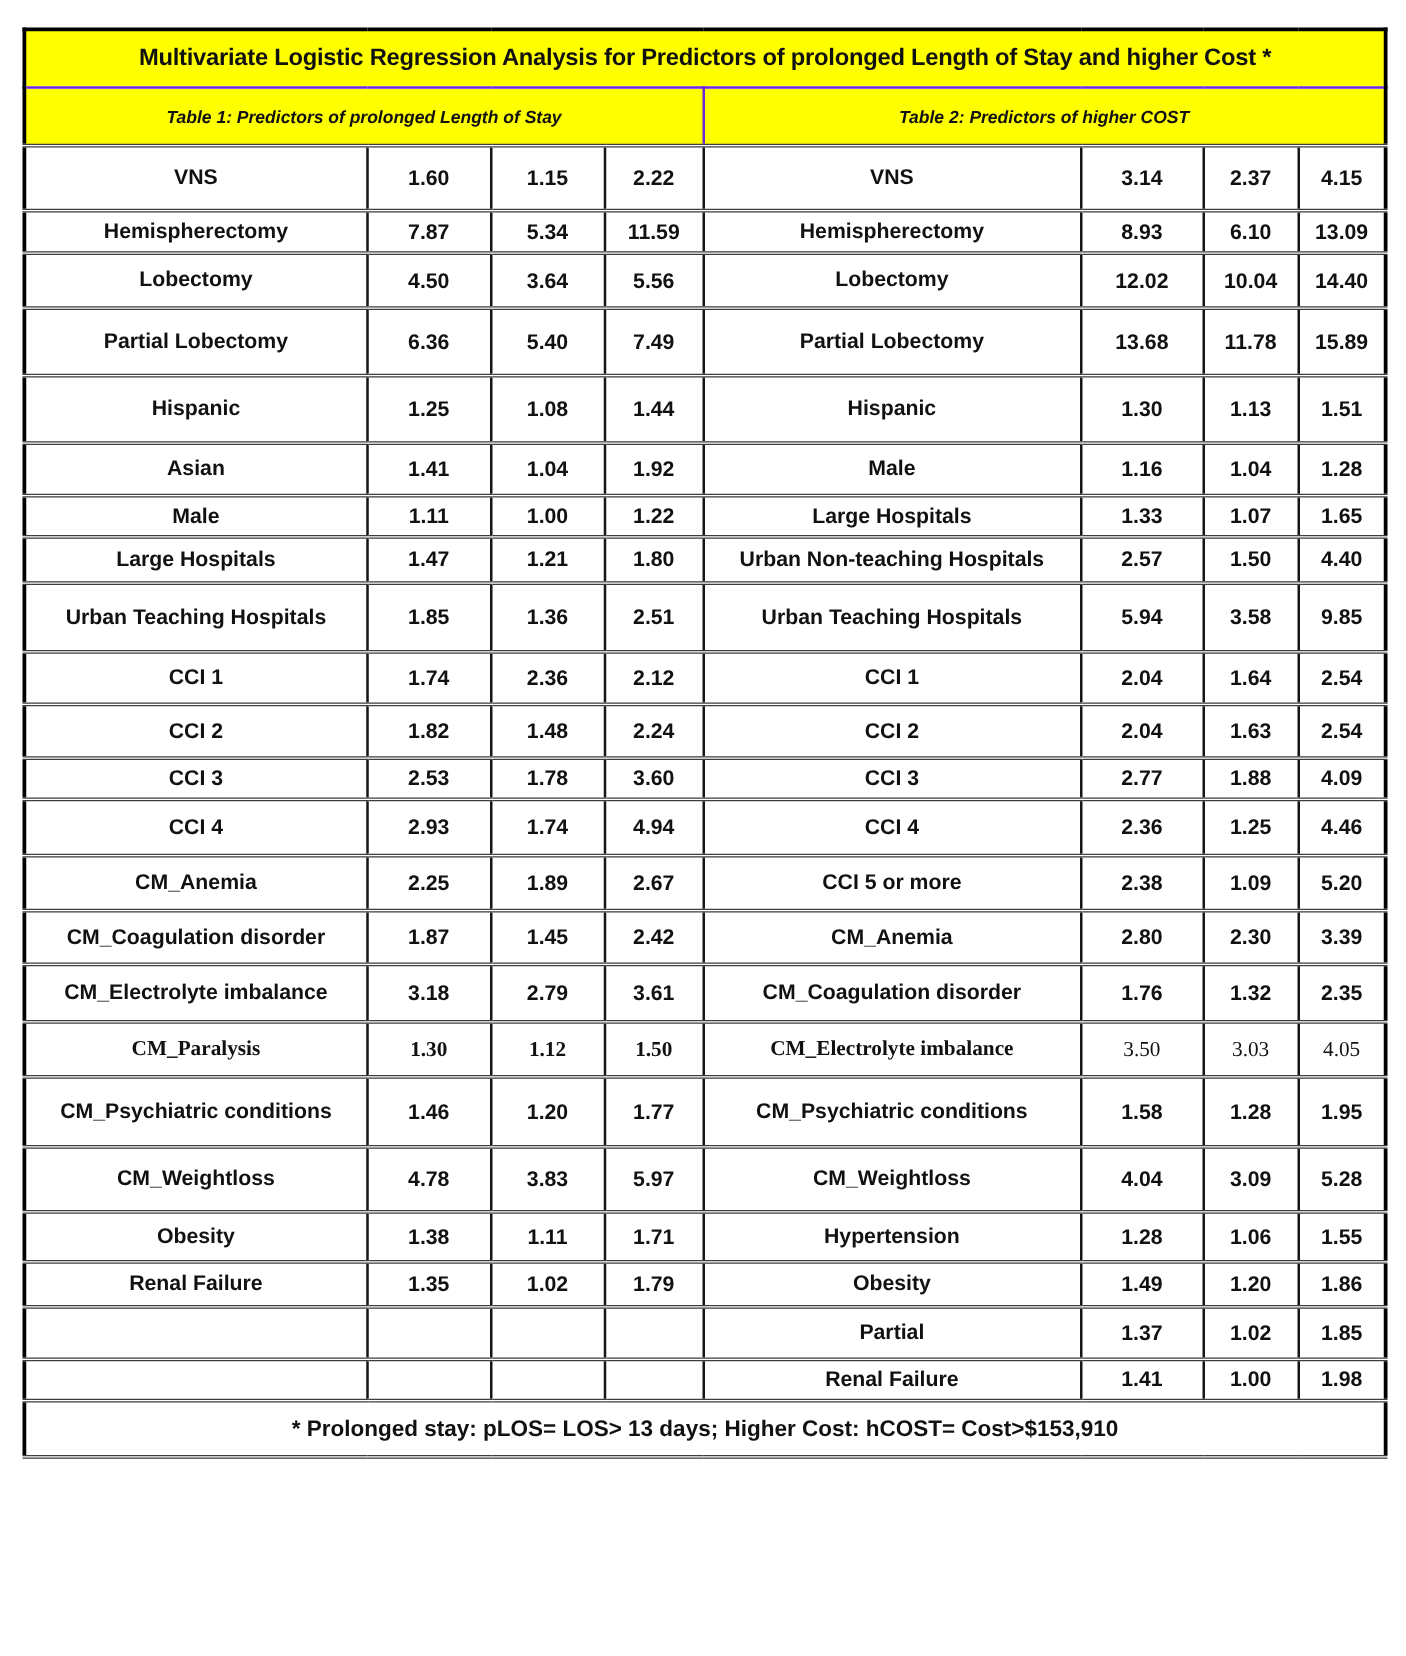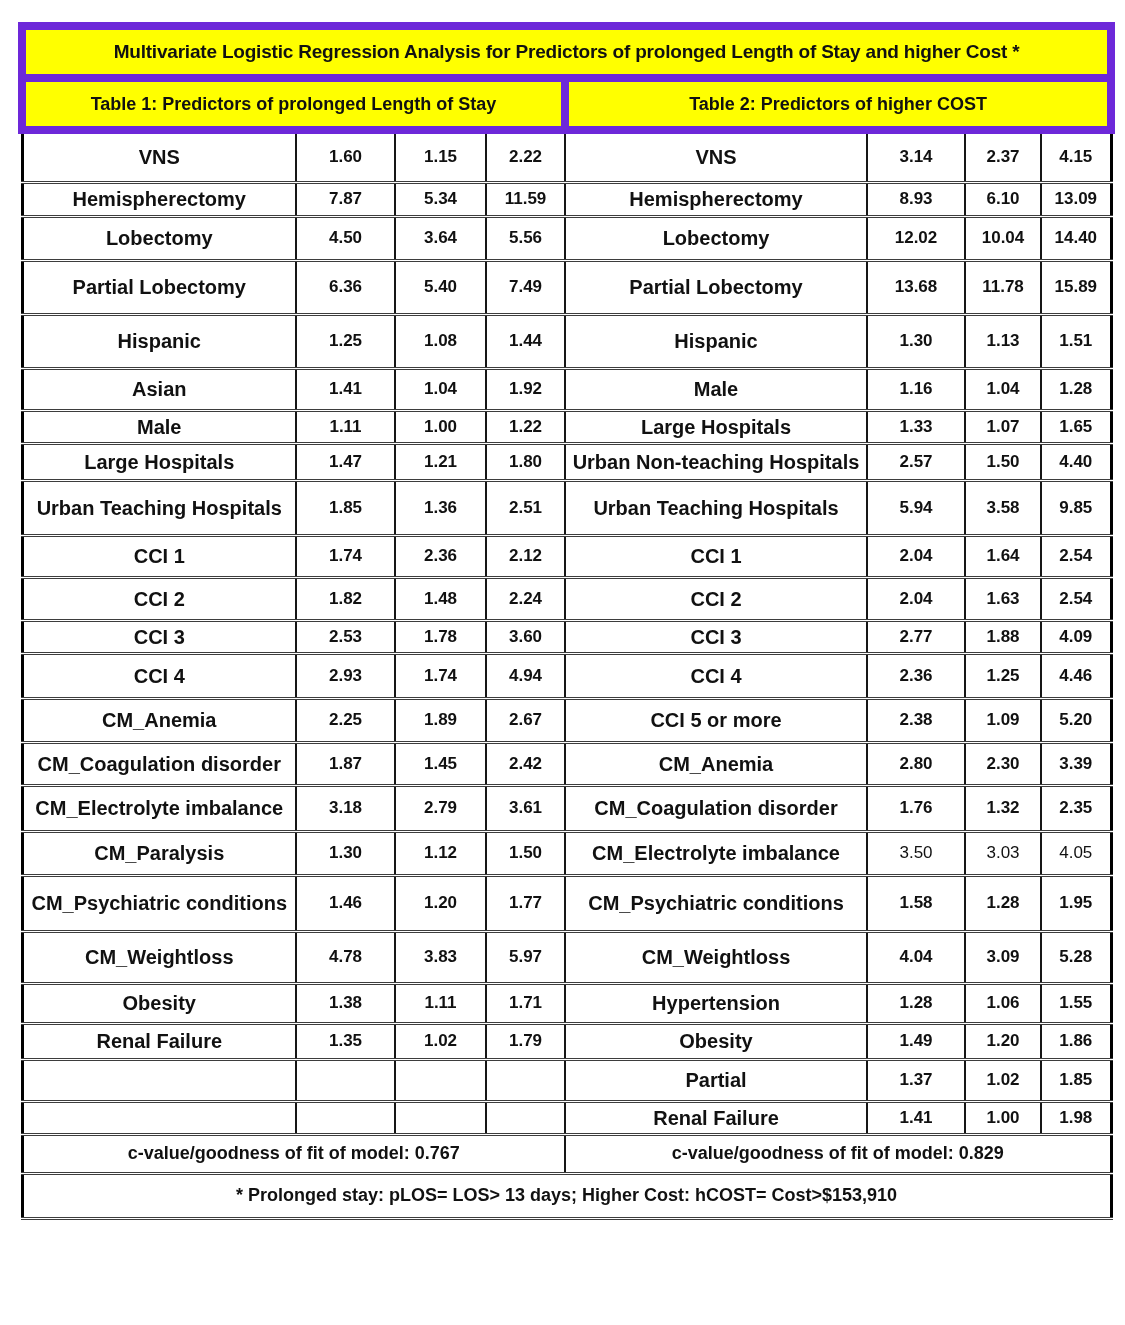--- a/index.html
+++ b/index.html
@@ -25,44 +25,45 @@
     border-left:2px solid #161616;
     border-right:2px solid #161616;
     border-top:3px double #3d3d3d;
     border-bottom:3px double #3d3d3d;
     text-align:center;
     vertical-align:middle;
     padding:2px 4px;
     overflow:hidden;
   }
   tr.band td{
-    border:8px solid #6d28d9;
+    border:2px solid #6d28d9;
   }
   .title-row td{
     background:var(--yellow);
     height:40px;
     font-size:19px;
     font-weight:bold;
     letter-spacing:-0.2px;
   }
   .caption-row td{
     background:var(--yellow);
     height:40px;
-    font-size:18px;
-    font-weight:bold;
+    font-size:14px;
+    font-weight:bold;
+    font-style:italic;
   }
   .colhead-row td{
     background:var(--green);
     height:54px;
     font-size:18px;
     font-weight:bold;
     line-height:1.35;
   }
   td.pred{
-    font-size:20px;
+    font-size:17px;
     font-weight:bold;
     line-height:1.2;
     text-align:center;
   }
   td.num{
     font-size:17px;
     font-weight:bold;
   }
   td.num.regular{
     font-weight:400;
@@ -260,21 +261,21 @@
         <tr style="height: 46px;">
           <td class="pred">CM_Electrolyte imbalance</td>
           <td class="num">3.18</td>
           <td class="num">2.79</td>
           <td class="num">3.61</td>
           <td class="pred">CM_Coagulation disorder</td>
           <td class="num">1.76</td>
           <td class="num">1.32</td>
           <td class="num">2.35</td>
         </tr>
-        <tr style="height: 44px;">
+        <tr style="height: 44px; font-family: Liberation Serif, serif;">
           <td class="pred">CM_Paralysis</td>
           <td class="num">1.30</td>
           <td class="num">1.12</td>
           <td class="num">1.50</td>
           <td class="pred">CM_Electrolyte imbalance</td>
           <td class="num regular">3.50</td>
           <td class="num regular">3.03</td>
           <td class="num regular">4.05</td>
         </tr>
         <tr style="height: 56px;">
@@ -333,23 +334,19 @@
           <td class="num"></td>
           <td class="num"></td>
           <td class="pred">Renal Failure</td>
           <td class="num">1.41</td>
           <td class="num">1.00</td>
           <td class="num">1.98</td>
         </tr>
       </tbody>
 
     <tbody>
-        <tr class="cvalue-row">
-      <td colspan="4">c-value/goodness of fit of model: 0.767</td>
-      <td colspan="4">c-value/goodness of fit of model: 0.829</td>
-    </tr>
 
     <tr class="footnote-row">
       <td colspan="8">* Prolonged stay: pLOS= LOS&gt; 13 days; Higher Cost: hCOST= Cost&gt;$153,910</td>
     </tr>
   </tbody>
     </table>
 </div>
 
 </body></html>

